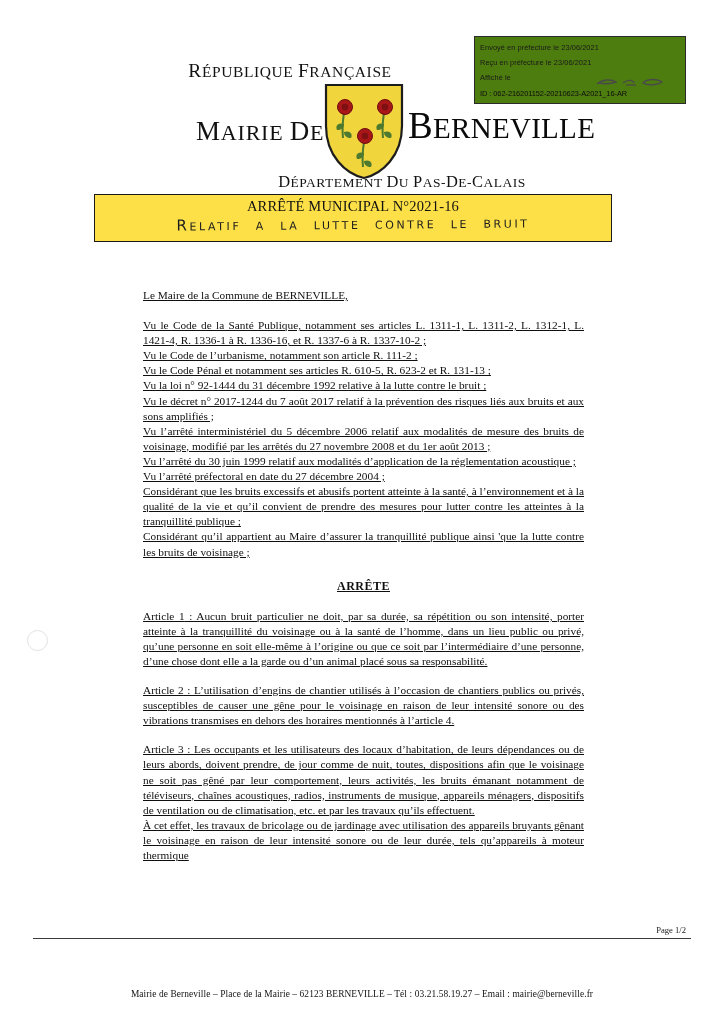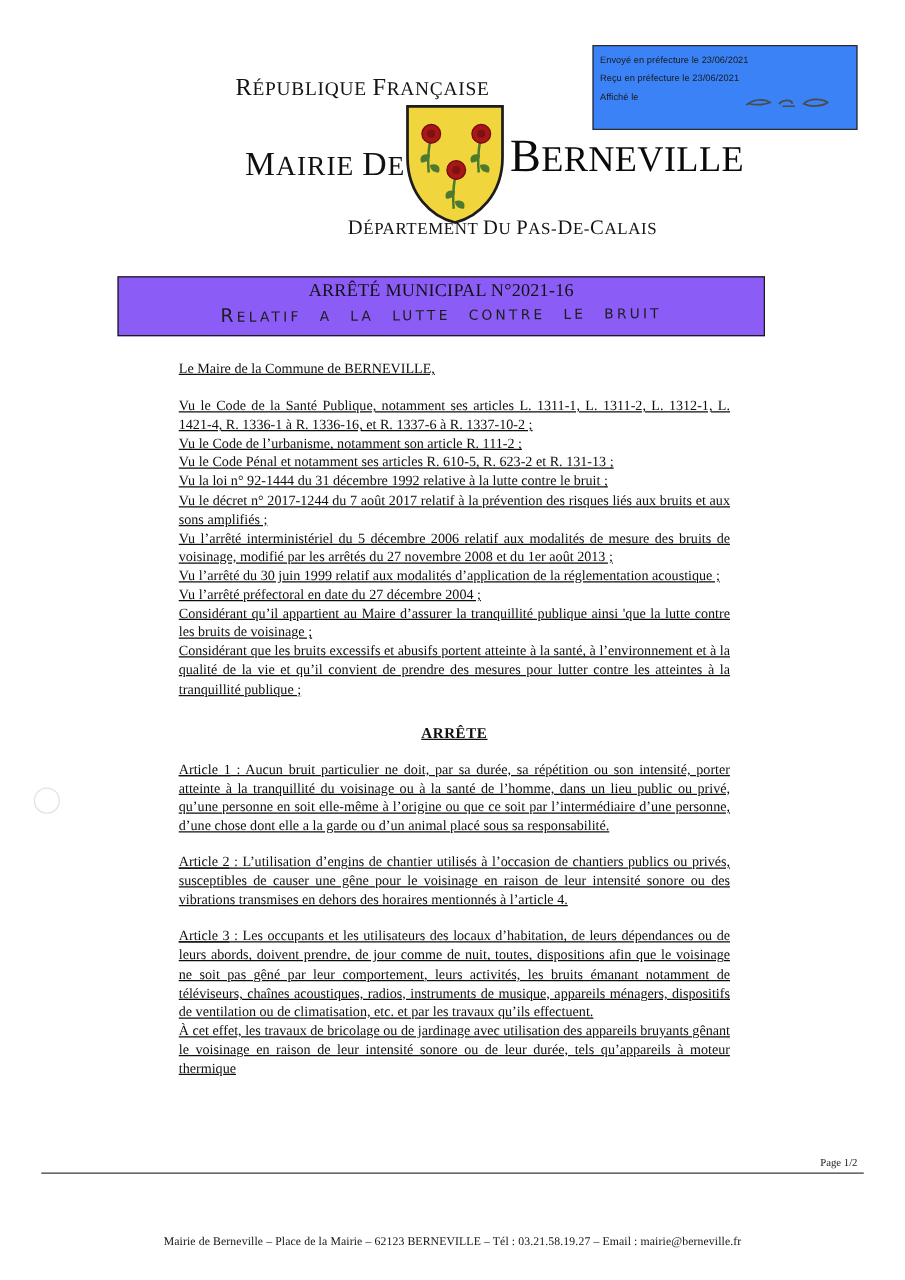--- a/index.html
+++ b/index.html
@@ -19,21 +19,21 @@
   }
 
   
   .stamp {
     position: absolute;
     left: 474px;
     top: 36px;
     width: 212px;
     height: 68px;
     border: 1px solid #2b2b2b;
-    background: #3b82f6;
+    background: #4d7c0f;
     font-family: "Liberation Sans", "DejaVu Sans", sans-serif;
     padding: 3px 0 0 5px;
     box-sizing: border-box;
   }
   .stamp-line {
     font-size: 7.4px;
     line-height: 15.2px;
     color: #1a1a1a;
     white-space: nowrap;
     letter-spacing: 0.05px;
@@ -107,26 +107,26 @@
     letter-spacing: 0.5px;
     color: #131313;
     padding-left: 40px;
   }
   .departement .c { font-size: 16.5px; }
 
   
   .titlebox {
     position: absolute;
     left: 94px;
-    top: 221px;
+    top: 194px;
     width: 518px;
     height: 48px;
     border: 1.6px solid #1a1a1a;
     box-sizing: border-box;
-    background: #8b5cf6;
+    background: #fde047;
   }
   .titlebox-printed {
     position: absolute;
     left: 0;
     top: 3px;
     width: 100%;
     text-align: center;
     font-size: 14.5px;
     letter-spacing: 0.2px;
     color: #111;
@@ -215,20 +215,21 @@
 </style>
 </head>
 <body>
 
 <div class="page">
 
   <div class="stamp">
     <div class="stamp-line">Envoyé en préfecture le 23/06/2021</div>
     <div class="stamp-line">Reçu en préfecture le 23/06/2021</div>
     <div class="stamp-line">Affiché le</div>
+    <div class="stamp-id">ID : 062-216201152-20210623-A2021_16-AR</div>
     <svg class="stamp-scribble" viewBox="0 0 74 14">
       <path d="M2 9 C8 4, 16 4, 21 7 C16 9, 9 9, 4 8" fill="none" stroke="#4a4a4a" stroke-width="1.4"></path>
       <path d="M28 8 C33 4, 38 5, 39 8" fill="none" stroke="#4a4a4a" stroke-width="1.4"></path>
       <path d="M31 10 L41 10" fill="none" stroke="#4a4a4a" stroke-width="1.3"></path>
       <path d="M48 8 C53 3, 63 4, 67 7 C63 10, 53 11, 48 8 Z" fill="none" stroke="#4a4a4a" stroke-width="1.4"></path>
     </svg>
   </div>
 
   <div class="rf-title">
     <span class="c">R</span>ÉPUBLIQUE <span class="c">F</span>RANÇAISE
@@ -283,22 +284,22 @@
     <p class="p lead">Le Maire de la Commune de BERNEVILLE,</p>
 
     <p class="p vu">Vu le Code de la Santé Publique, notamment ses articles L. 1311-1, L. 1311-2, L. 1312-1, L. 1421-4, R. 1336-1 à R. 1336-16, et R. 1337-6 à R. 1337-10-2 ;</p>
     <p class="p vu">Vu le Code de l’urbanisme, notamment son article R. 111-2 ;</p>
     <p class="p vu">Vu le Code Pénal et notamment ses articles R. 610-5, R. 623-2 et R. 131-13 ;</p>
     <p class="p vu">Vu la loi n° 92-1444 du 31 décembre 1992 relative à la lutte contre le bruit ;</p>
     <p class="p vu">Vu le décret n° 2017-1244 du 7 août 2017 relatif à la prévention des risques liés aux bruits et aux sons amplifiés ;</p>
     <p class="p vu">Vu l’arrêté interministériel du 5 décembre 2006 relatif aux modalités de mesure des bruits de voisinage, modifié par les arrêtés du 27 novembre 2008 et du 1er août 2013 ;</p>
     <p class="p vu">Vu l’arrêté du 30 juin 1999 relatif aux modalités d’application de la réglementation acoustique ;</p>
     <p class="p vu">Vu l’arrêté préfectoral en date du 27 décembre 2004 ;</p>
+    <p class="p vu">Considérant que les bruits excessifs et abusifs portent atteinte à la santé, à l’environnement et à la qualité de la vie et qu’il convient de prendre des mesures pour lutter contre les atteintes à la tranquillité publique ;</p>
     <p class="p vu">Considérant qu’il appartient au Maire d’assurer la tranquillité publique ainsi 'que la lutte contre les bruits de voisinage ;</p>
-    <p class="p vu">Considérant que les bruits excessifs et abusifs portent atteinte à la santé, à l’environnement et à la qualité de la vie et qu’il convient de prendre des mesures pour lutter contre les atteintes à la tranquillité publique ;</p>
 
     <p class="p arrete-head">ARRÊTE</p>
 
     <p class="p art"><span class="art-label">Article 1</span><span> : Aucun bruit particulier ne doit, par sa durée, sa répétition ou son intensité, porter atteinte à la tranquillité du voisinage ou à la santé de l’homme, dans un lieu public ou privé, qu’une personne en soit elle-même à l’origine ou que ce soit par l’intermédiaire d’une personne, d’une chose dont elle a la garde ou d’un animal placé sous sa responsabilité.</span></p>
 
     <p class="p art"><span class="art-label">Article 2</span><span> : L’utilisation d’engins de chantier utilisés à l’occasion de chantiers publics ou privés, susceptibles de causer une gêne pour le voisinage en raison de leur intensité sonore ou des vibrations transmises en dehors des horaires mentionnés à l’article 4.</span></p>
 
     <p class="p"><span class="art-label">Article 3</span><span> : Les occupants et les utilisateurs des locaux d’habitation, de leurs dépendances ou de leurs abords, doivent prendre, de jour comme de nuit, toutes, dispositions afin que le voisinage ne soit pas gêné par leur comportement, leurs activités, les bruits émanant notamment de téléviseurs, chaînes acoustiques, radios, instruments de musique, appareils ménagers, dispositifs de ventilation ou de climatisation, etc. et par les travaux qu’ils effectuent.</span></p>
     <p class="p">À cet effet, les travaux de bricolage ou de jardinage avec utilisation des appareils bruyants gênant le voisinage en raison de leur intensité sonore ou de leur durée, tels qu’appareils à moteur thermique</p>
   </div>

